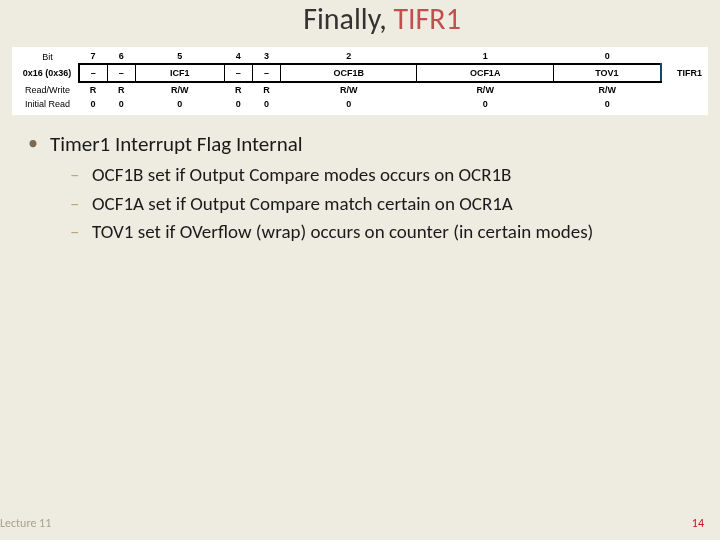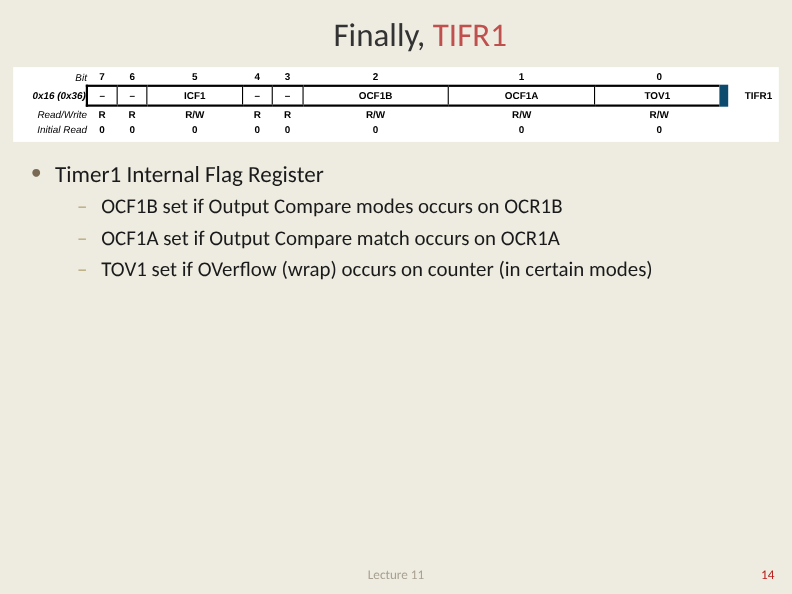--- a/index.html
+++ b/index.html
@@ -9,21 +9,21 @@
     height: 540px;
     background: #eeece1;
     font-family: Calibri, Arial, sans-serif;
     color: #222;
     overflow: hidden;
     position: relative;
   }
   .title {
     text-align: center;
     font-size: 30px;
-    padding-top: 14px;
+    padding-top: 0;
     color: #333;
     margin-left: 44px;
   }
   .title .accent { color: #c0504d; }
   .reg-wrap {
     background: #fff;
     margin: 10px 12px 0 12px;
     border: 0;
     padding: 2px 0 4px 0;
   }
@@ -34,43 +34,42 @@
     font-size: 9px;
     font-weight: bold;
     color: #000;
   }
   table.reg td, table.reg th {
     text-align: center;
     padding: 2px 0;
     white-space: nowrap;
   }
   table.reg .rowlabel {
-    text-align: right;
+    text-align: center;
     padding-left: 4px;
     width: 62px;
     font-weight: normal;
-    font-style: italic;
   }
   table.reg .rowlabel.b { font-weight: bold; }
   table.reg .endcol {
     text-align: right;
     padding-right: 6px;
     width: 40px;
   }
   
   tr.box td.cell {
     border-top: 2px solid #000;
     border-bottom: 2px solid #000;
   }
   tr.box td.cell:first-of-type { }
   tr.box td.cellL {
     border-left: 2px solid #000;
   }
   tr.box td.cellR {
-    border-right: 8px solid #0c4a6e;
+    border-right: 2px solid #0c4a6e;
   }
   tr.box td.cell + td.cell { border-left: 1px solid #000; }
   tr.box td.cell { padding: 3px 0; }
 
   .body {
     padding: 16px 26px 0 26px;
     font-size: 21px;
     color: #1a1a1a;
   }
   ul.outer {
@@ -107,21 +106,20 @@
     content: "–";
     position: absolute;
     left: 0;
     top: 0;
     color: #b9a97a;
   }
   .footer-center {
     position: absolute;
     bottom: 10px;
     left: 0; right: 0;
-    text-align: center;
     font-size: 12px;
     color: #a9a190;
   }
   .footer-right {
     position: absolute;
     bottom: 10px;
     right: 16px;
     font-size: 12px;
     color: #b91c1c;
   }
@@ -184,24 +182,24 @@
       <td>0</td>
       <td class="endcol"></td>
     </tr>
   </tbody>
     </table>
 </div>
 
 <div class="body">
   <ul class="outer">
     <li>
-      <span>Timer1 Internal Flag Register</span>
+      <span>Timer1 Interrupt Flag Internal</span>
       <ul class="inner">
         <li>OCF1B set if Output Compare modes occurs on OCR1B</li>
-        <li>OCF1A set if Output Compare match occurs on OCR1A</li>
+        <li>OCF1A set if Output Compare match certain on OCR1A</li>
         <li>TOV1 set if OVerflow (wrap) occurs on counter (in certain modes)</li>
       </ul>
     </li>
   </ul>
 </div>
 
 <div class="footer-center">Lecture 11</div>
 <div class="footer-right">14</div>
 
 </body></html>

